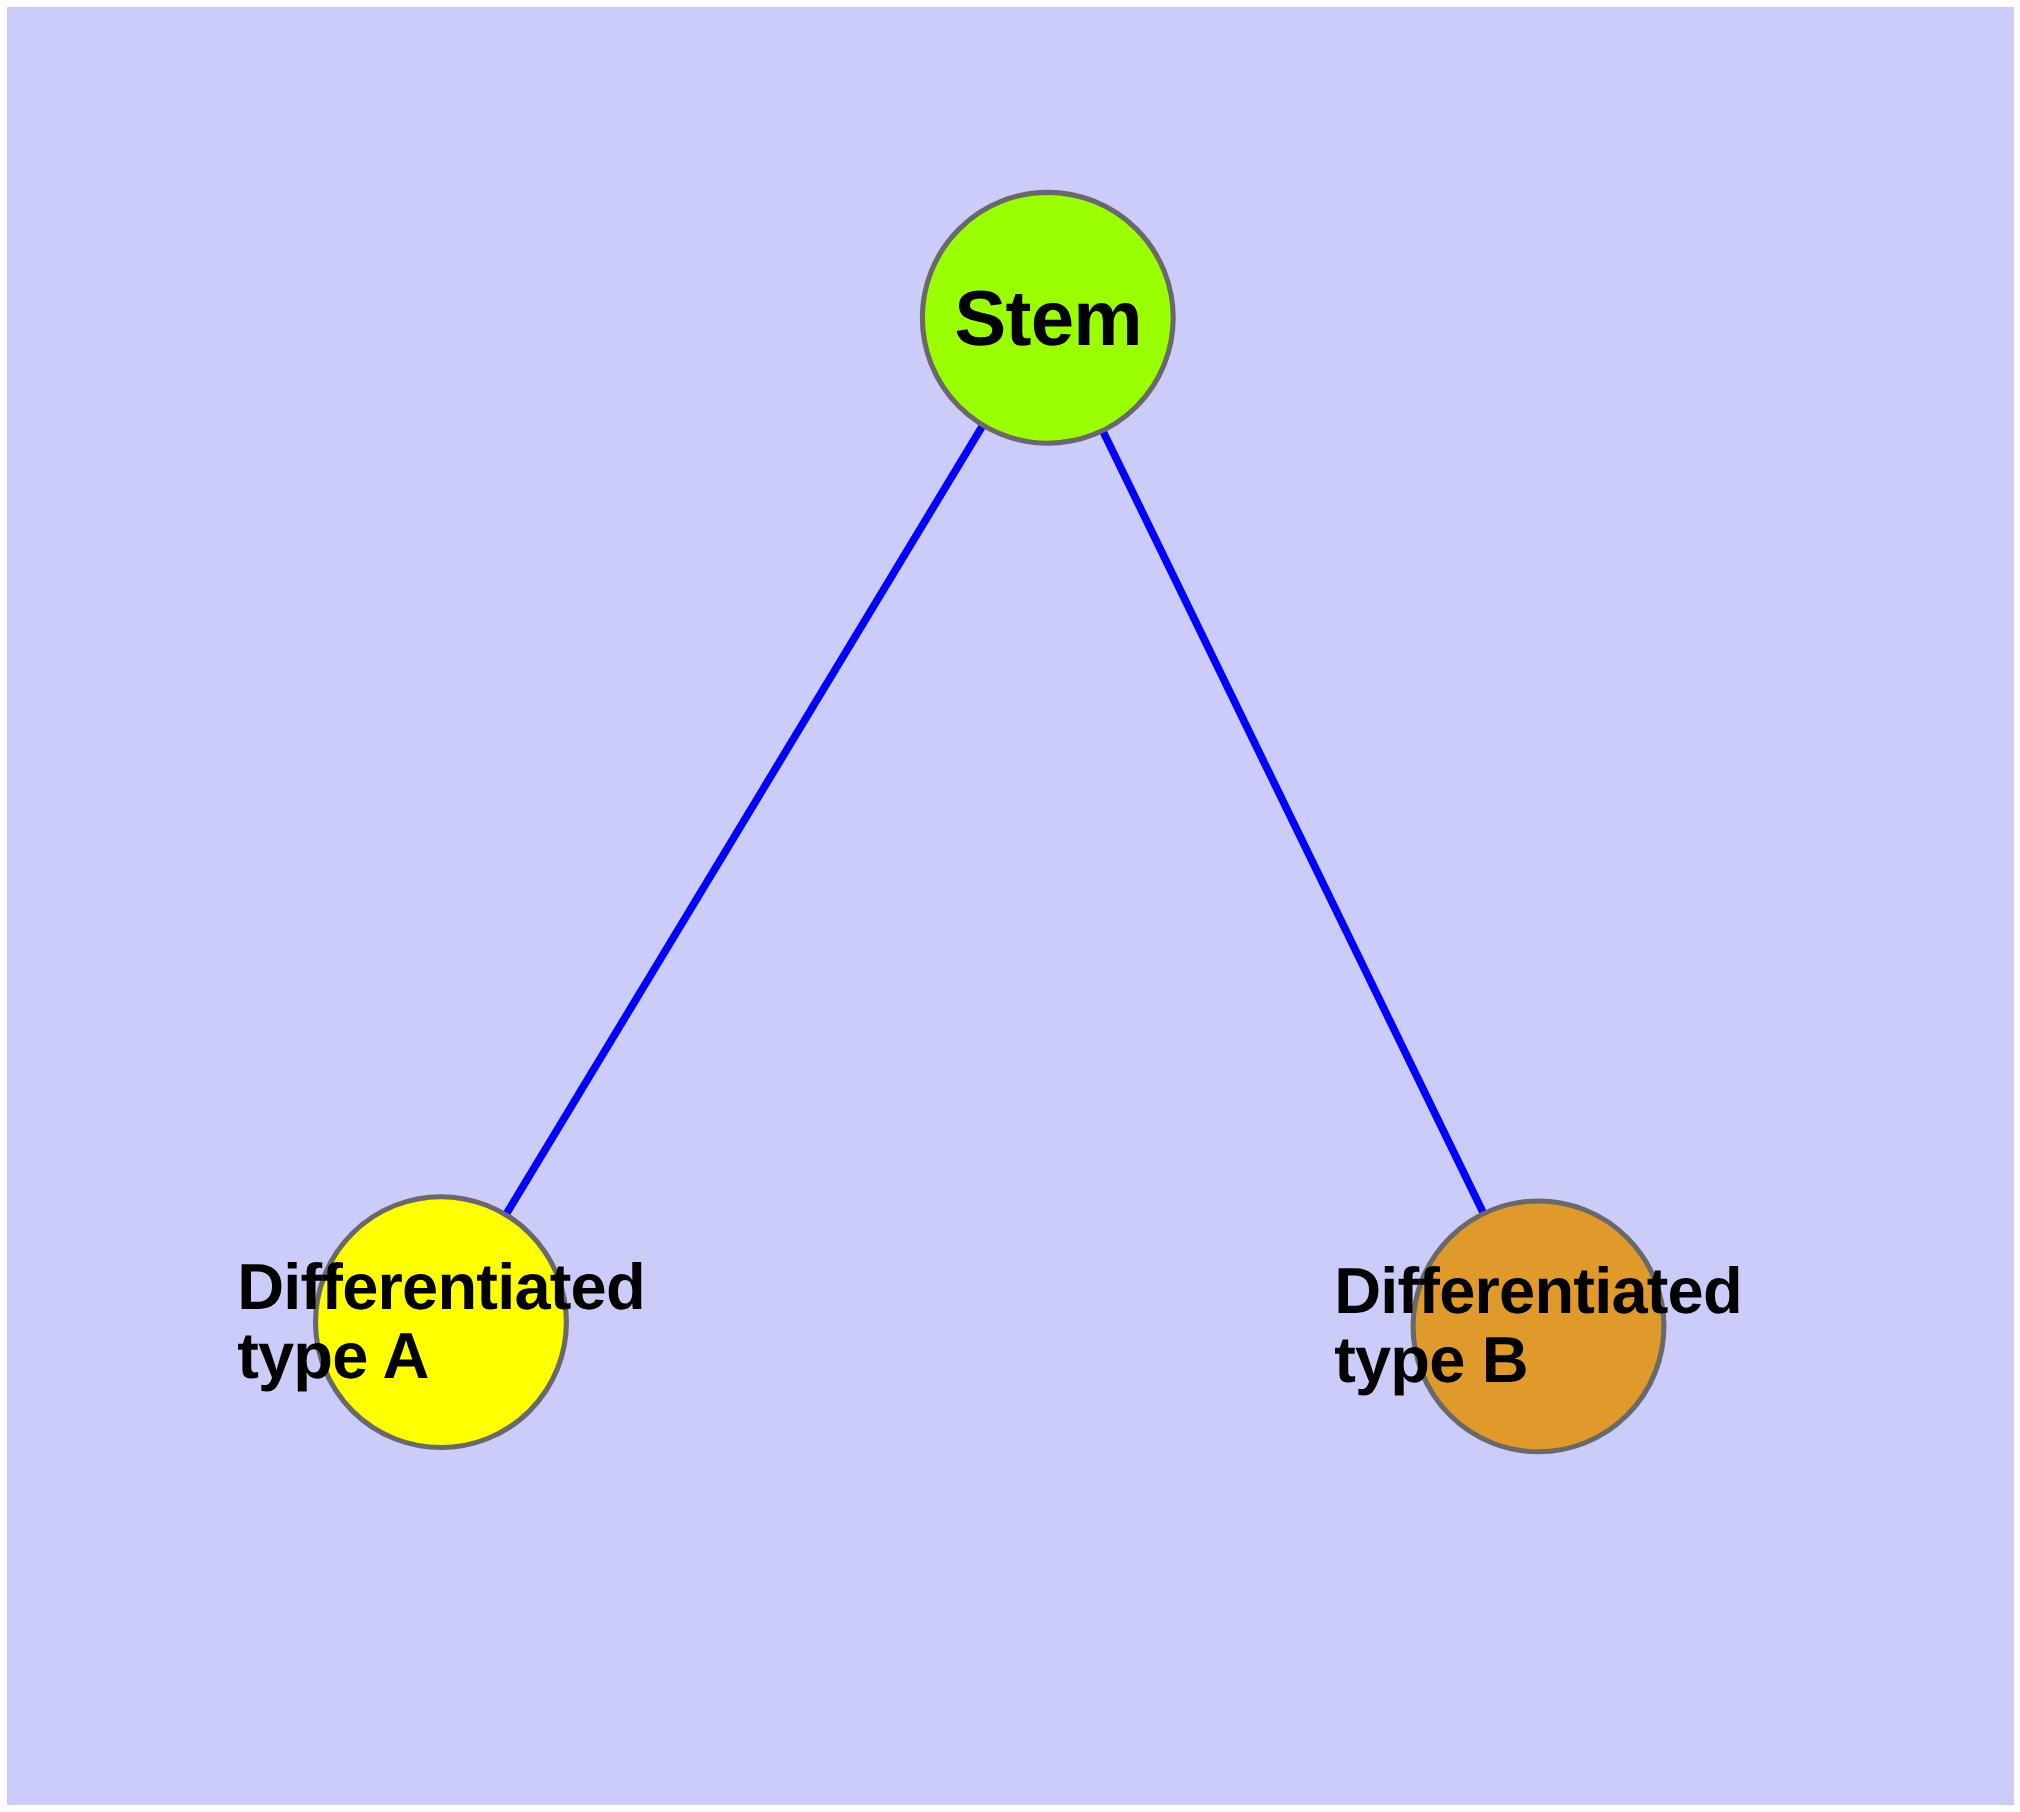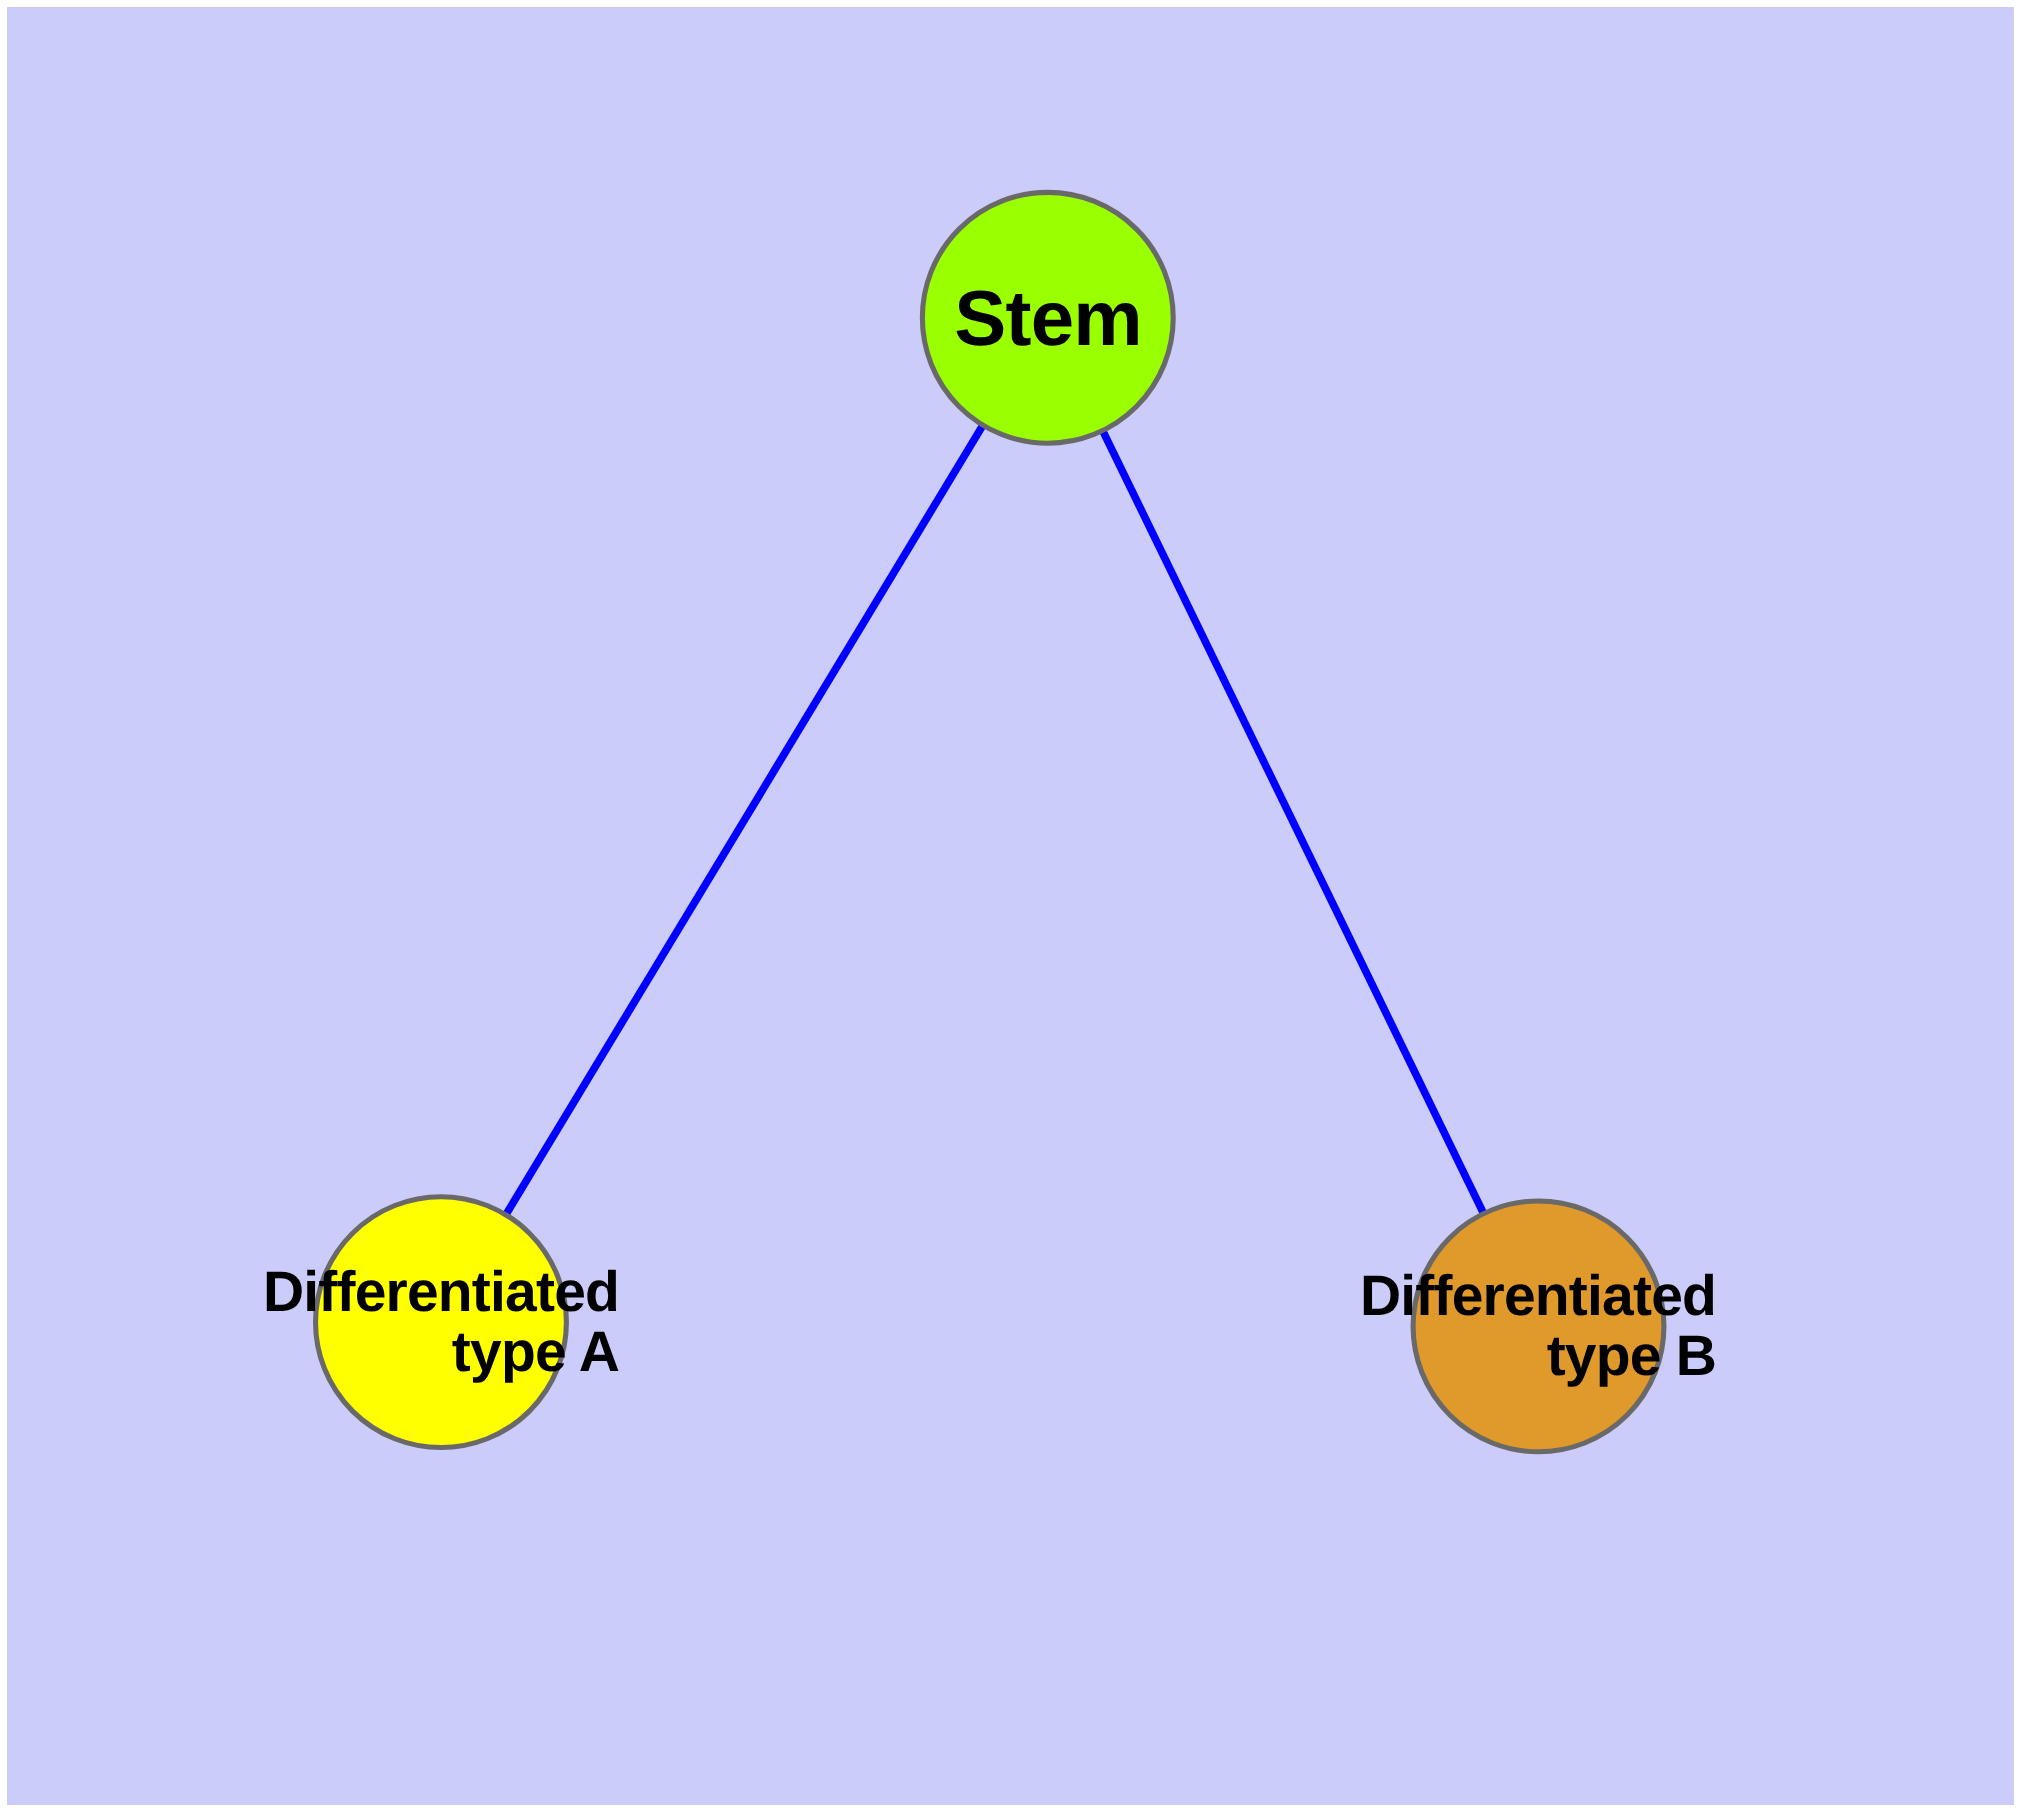--- a/index.html
+++ b/index.html
@@ -26,31 +26,31 @@
   }
   #graph-svg {
     position: absolute;
     left: 0;
     top: 0;
     width: 2021px;
     height: 1812px;
   }
   .node-label {
     position: absolute;
-    text-align: right;
+    text-align: left;
     color: #000000;
     font-weight: bold;
     line-height: 1.06;
     white-space: pre;
     pointer-events: none;
     transform: translate(-50%, -50%);
     text-rendering: geometricPrecision;
   }
   .label-stem     { font-size: 78px; letter-spacing: -0.8px; }
-  .label-diff     { font-size: 57px; letter-spacing: -0.8px; }
+  .label-diff     { font-size: 65px; letter-spacing: -0.8px; }
 </style>
 </head>
 <body>
 
 <div id="canvas">
 
   <div id="plot-background"></div>
 
   <svg id="graph-svg" viewBox="0 0 2384 2138" xmlns="http://www.w3.org/2000/svg">
     <g id="edge-layer">

